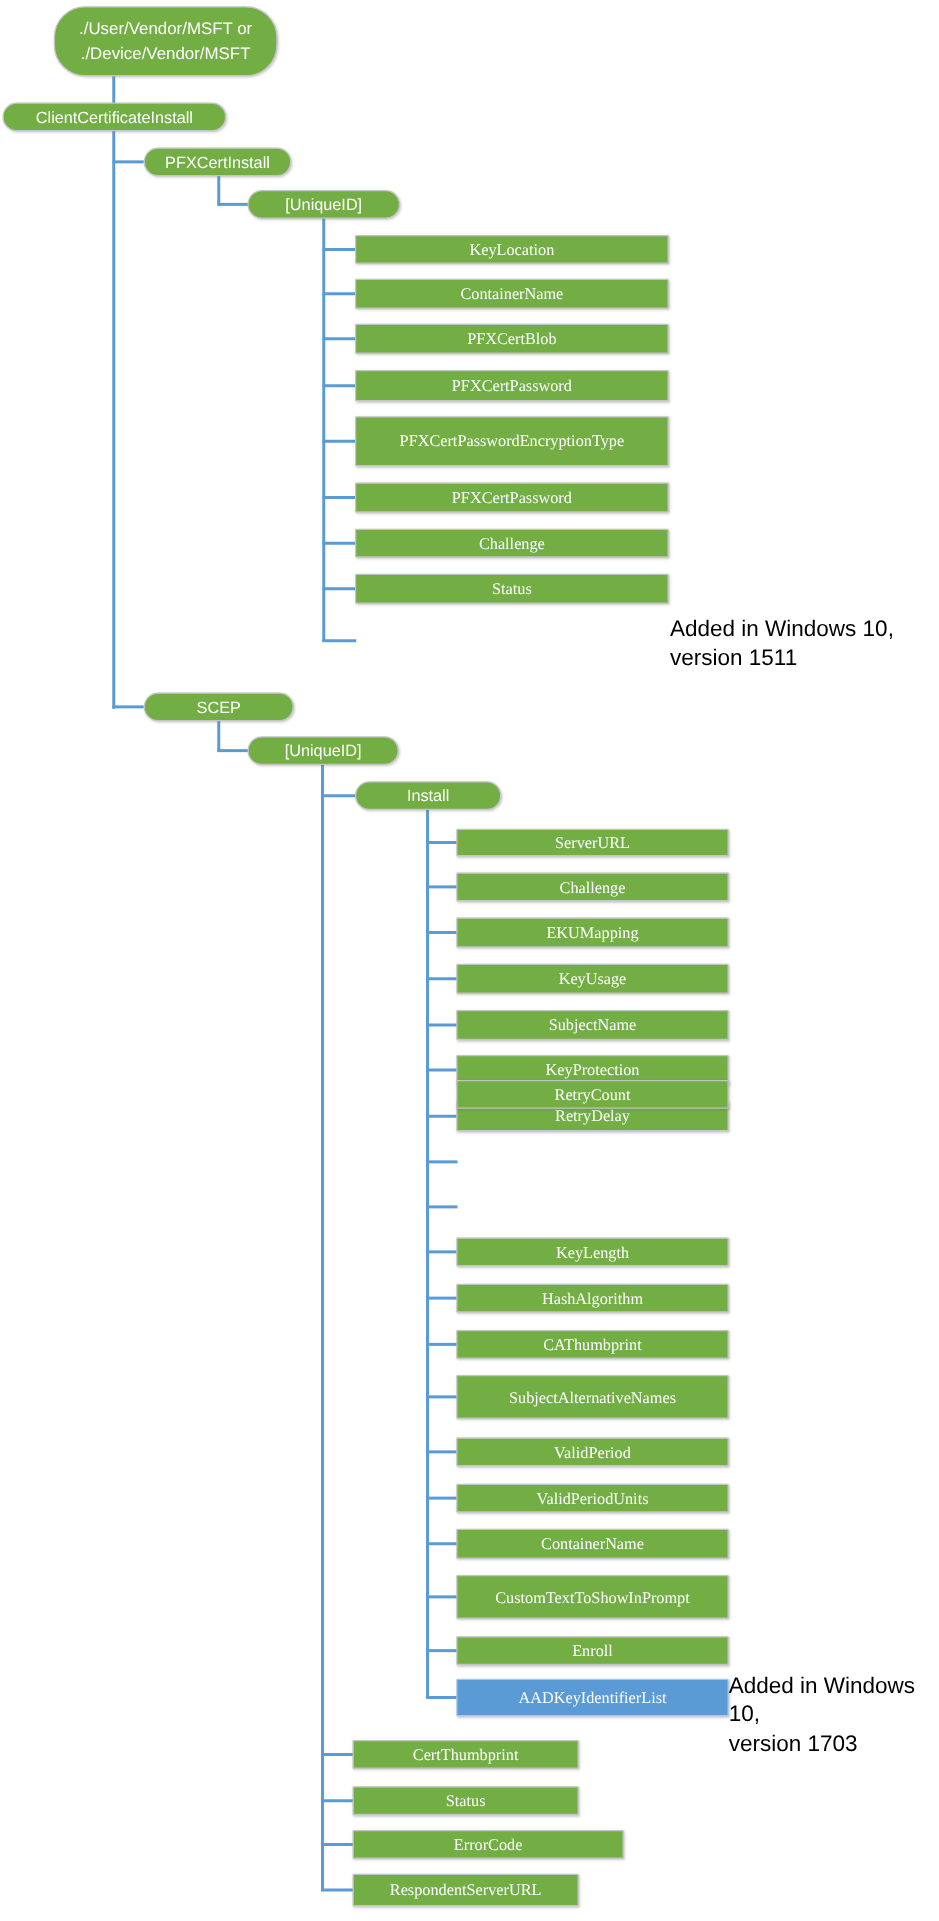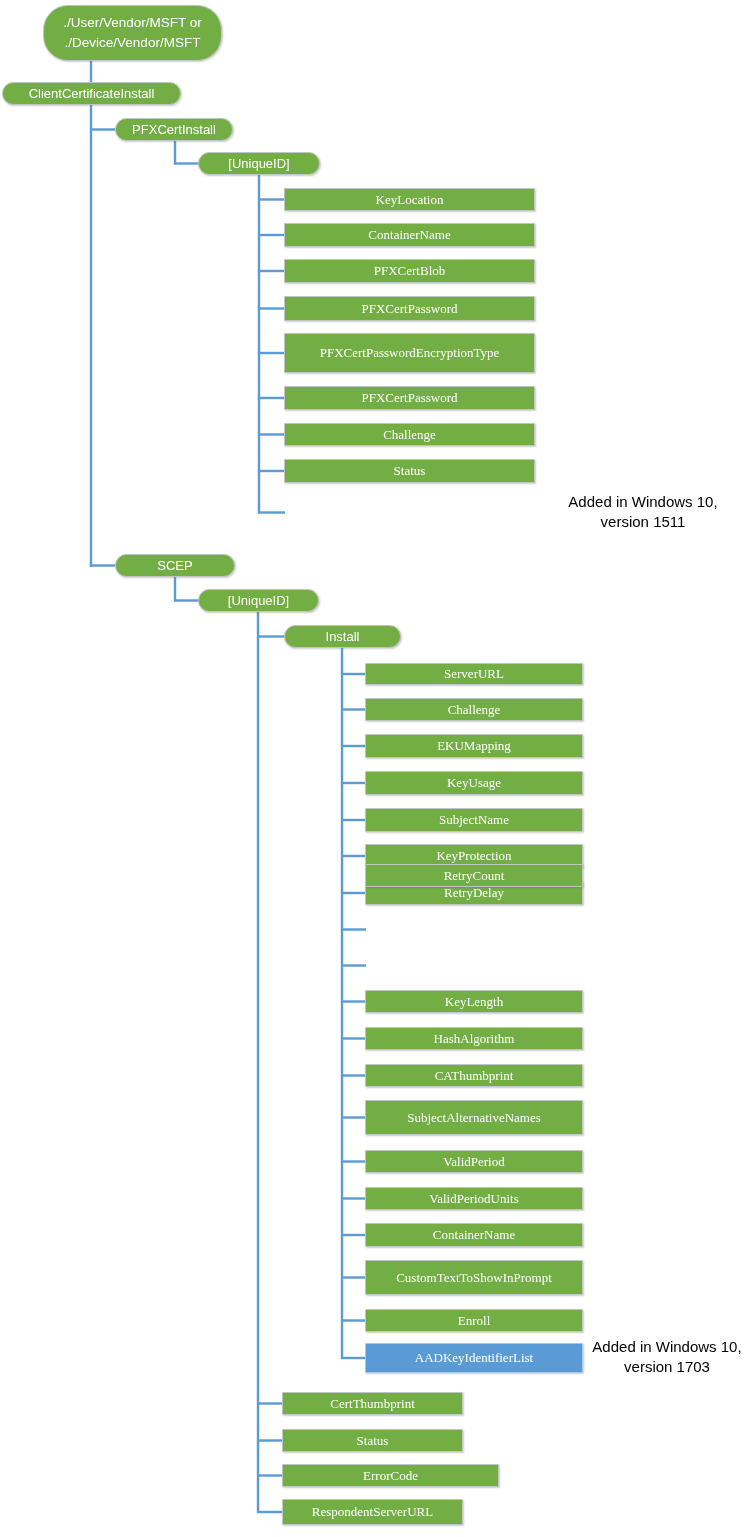--- a/index.html
+++ b/index.html
@@ -18,21 +18,21 @@
     border: 1.5px solid var(--border_gray, #C4C4C4);
     box-shadow: 1px 1px 2px rgba(110,110,110,0.35);
   }
   .pill { border-radius: 12px; text-align: right; }
   .root { border-radius: 25px; font-size: 13.5px; line-height: 1.5; white-space: pre-line; margin-left: 40px; }
   .box  { border-radius: 1px; font-family: Liberation Serif, serif; }
   .blue { background: var(--blue, #5B9BD5); border-color: var(--border_blue, #A9C7E8); }
   .italic { }
   .annotation {
     position: absolute; color: var(--annotation_text, #000000);
-    font-size: 15px; line-height: 1.3; text-align: center; white-space: pre-line;
+    font-size: 18px; line-height: 1.3; white-space: pre-line;
   }
 </style>
 </head>
 <body>
 
 <div class="canvas">
 
   <svg class="connectors" width="751" height="1537">
     <g>
       <line x1="91" y1="61" x2="91" y2="83"></line>

